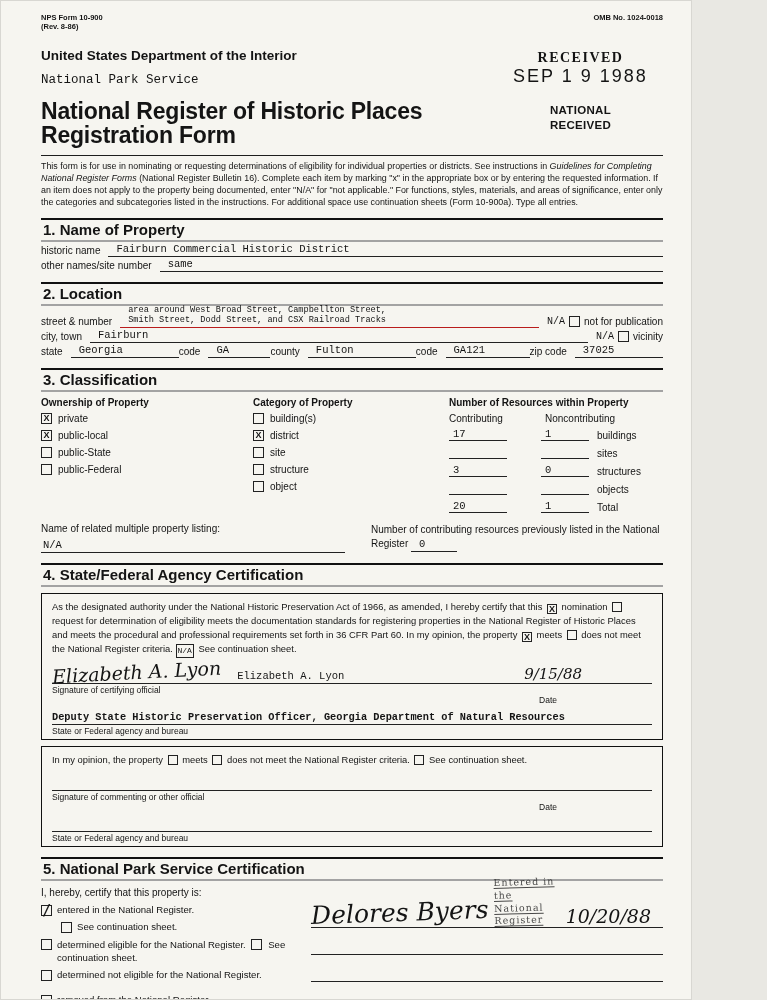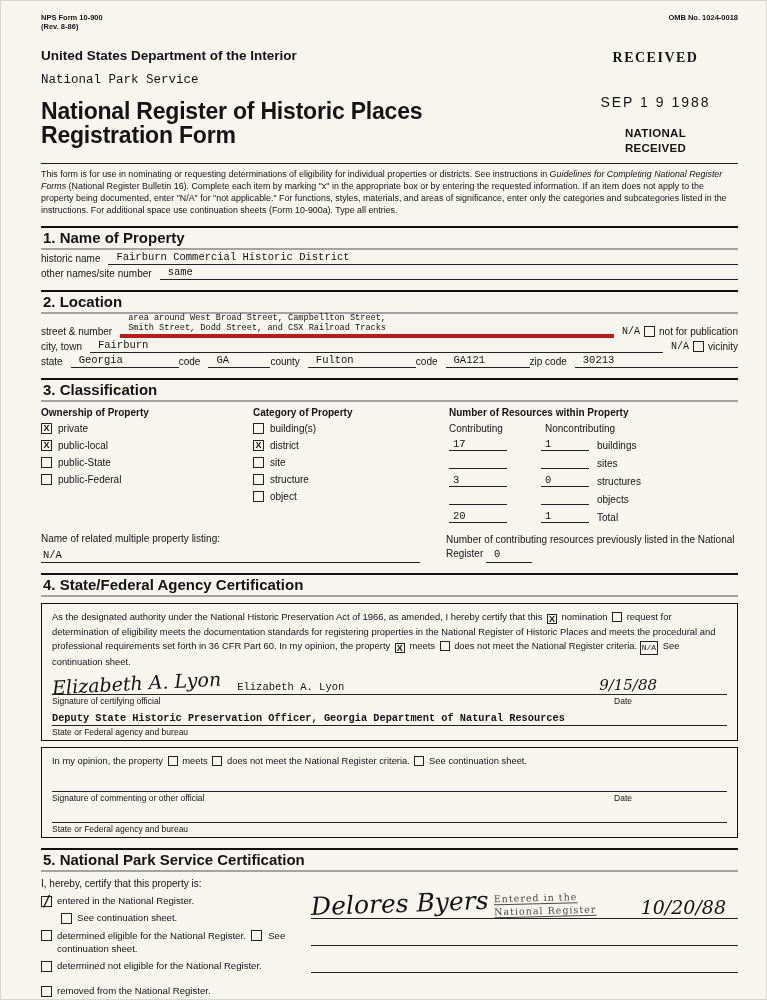--- a/index.html
+++ b/index.html
@@ -4,59 +4,59 @@
 <style>
   * { box-sizing: border-box; }
   html,body { margin:0; padding:0; }
   body {
     width:767px; height:1000px;
     background:#e9e8e3;
     font-family:"Liberation Sans", sans-serif;
     color:#141414;
   }
   .page {
-    width:767px; height:1000px;
+    width:692px; height:1000px;
     background:#f6f5f0;
     padding:12px 28px 6px 40px;
     position:relative; overflow:hidden;
     border:1px solid #d8d7d2;
   }
 
   
   .top-meta { display:flex; justify-content:space-between; font-size:7.5px; font-weight:bold; line-height:1.25; }
 
   
   .hdr { display:flex; margin-top:16px; }
   .hdr-left { flex:1; }
   .dept { font-size:13.5px; font-weight:bold; }
   .agency { font-size:12.5px; margin-top:10px;font-family:Liberation Mono, monospace; }
   .title { font-size:23px; font-weight:bold; margin:12px 0 0; line-height:1.07; letter-spacing:-0.2px; }
   .hdr-right { width:165px; text-align:center; padding-top:2px; }
   .received { font-family:"Liberation Serif", serif; font-size:14px; font-weight:bold; letter-spacing:1.5px; }
-  .datestamp { font-size:14px; letter-spacing:2px; margin-top:28px; white-space:nowrap; }
+  .datestamp { font-size:18px; letter-spacing:2px; margin-top:0; white-space:nowrap; }
   .natreg { font-size:11.5px; font-weight:bold; line-height:1.3; margin-top:16px; letter-spacing:.3px; }
 
   .rule { border-top:1.5px solid #1d1d1d; margin-top:7px; }
   .intro { font-size:8.9px; line-height:1.35; margin:4px 0 5px; }
 
   
   .sec-h { border-top:2px solid #111; border-bottom:2px solid #a3a3a3; font-size:15px; font-weight:bold; padding:1px 0 2px 2px; margin-top:10px; }
 
   
   .frow { display:flex; align-items:flex-end; font-size:10px; }
   .flabel { white-space:nowrap; padding:3px 8px 1px 0; }
   .fvalue { flex:1; border-bottom:1px solid #222; font-family:"Liberation Mono", monospace; font-size:10.5px; padding:0 0 1px 8px; min-height:13px; }
   .mono { font-family:"Liberation Mono", monospace; }
 
   .right-grp { display:flex; align-items:center; gap:4px; padding:0 0 1px 8px; white-space:nowrap; font-size:10px; }
 
   .cb { display:inline-block; width:11px; height:11px; border:1px solid #222; font-weight:bold; font-size:9px; line-height:9px; text-align:center; flex:none; overflow:visible; }
 
   
-  .street-val { flex:1; border-bottom:4px solid #b91c1c; font-family:"Liberation Mono", monospace; font-size:8.6px; line-height:1.15; padding:0 0 1px 8px; }
+  .street-val { flex:1; border-bottom:1px solid #b91c1c; font-family:"Liberation Mono", monospace; font-size:8.6px; line-height:1.15; padding:0 0 1px 8px; }
 
   .seg { border-bottom:1px solid #222; font-family:"Liberation Mono", monospace; font-size:10.5px; padding:0 0 1px 8px; min-height:13px; }
   .w110 { width:108px; } .w60 { width:62px; } .w80 { width:84px; }
 
   
   .cols3 { display:flex; margin-top:5px; font-size:10px; }
   .col-o { width:212px; } .col-c { width:196px; } .col-r { flex:1; }
   .col-t { font-weight:bold; margin-bottom:5px; }
   .cb-row { display:flex; align-items:center; gap:6px; margin:3px 0 6px; }
   .res-h { display:flex; margin-bottom:4px; }
@@ -74,21 +74,21 @@
   
   .cert-box { border:1.5px solid #111; margin-top:6px; padding:6px 10px 3px; }
   .cert-text { font-size:9.4px; line-height:1.5; margin:0; }
   .cert-text .cb { vertical-align:-2px; margin:0 2px; width:10px; height:10px; line-height:8px; }
   .nabox { display:inline-block; border:1px solid #222; font-family:"Liberation Mono", monospace; font-size:8px; padding:0 1px; vertical-align:-1px; margin-right:2px; }
   .script { font-family:"DejaVu Serif", serif; font-style:italic; }
   .sig-row { display:flex; align-items:baseline; border-bottom:1px solid #222; margin-top:3px; }
   .sig-script { font-size:19px; display:inline-block; transform:rotate(-3deg); white-space:nowrap; }
   .sig-typed { font-family:"Liberation Mono", monospace; font-size:10.5px; margin-left:16px; }
   .sig-date { margin-left:auto; margin-right:70px; font-size:15px; }
-  .under-row { display:flex; font-size:8.5px; padding-top:1px; }
+  .under-row { display:flex; font-size:8.5px; padding-top:1px;flex-direction:column; }
   .under-row .dlab { margin-left:auto; margin-right:95px; }
   .title-line { font-family:"Liberation Mono", monospace; font-size:10.3px; font-weight:bold; border-bottom:1px solid #222; margin-top:6px; padding-bottom:1px; white-space:nowrap; }
   .blank-line { border-bottom:1px solid #222; height:20px; }
   .blank-line.tall { height:24px; }
 
   
   .s5-body { display:flex; margin-top:3px; }
   .s5-left { width:254px; font-size:9.6px; }
   .s5-intro { font-size:10px; margin:3px 0 6px; }
   .cb-item { display:flex; gap:5px; margin:4px 0; line-height:1.35; align-items:flex-start; }
@@ -174,21 +174,21 @@
   <div class="frow">
     <span class="flabel">state</span>
     <span class="seg w110">Georgia</span>
     <span class="flabel">code</span>
     <span class="seg w60">GA</span>
     <span class="flabel">county</span>
     <span class="seg w110">Fulton</span>
     <span class="flabel">code</span>
     <span class="seg w80">GA121</span>
     <span class="flabel">zip code</span>
-    <span class="fvalue">30213</span>
+    <span class="fvalue">37025</span>
   </div>
 
   <div class="sec-h">3. Classification</div>
   <div class="cols3">
     <div class="col-o">
       <div class="col-t">Ownership of Property</div>
       <div class="cb-row">
         <span class="cb">X</span>
         <span>private</span>
       </div>

